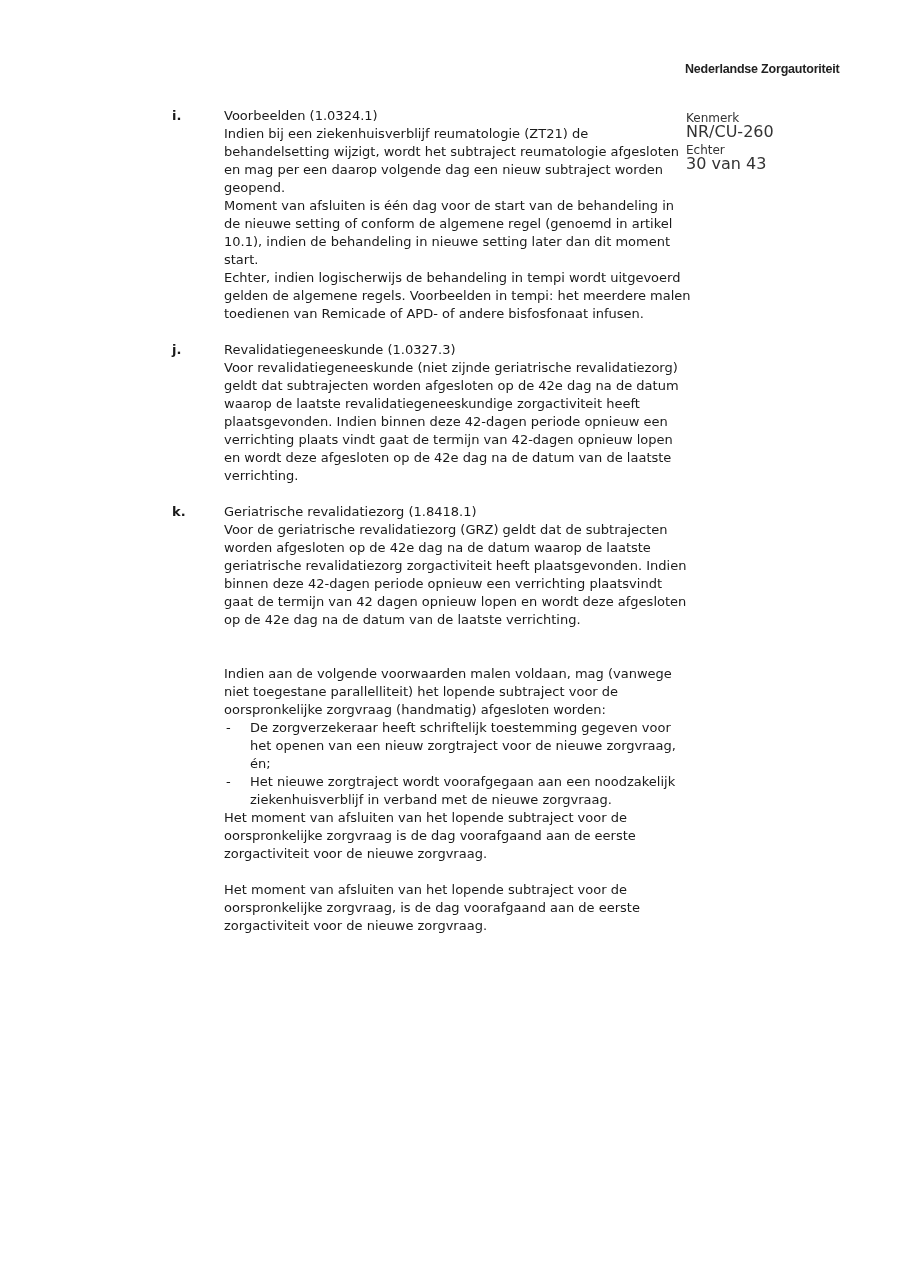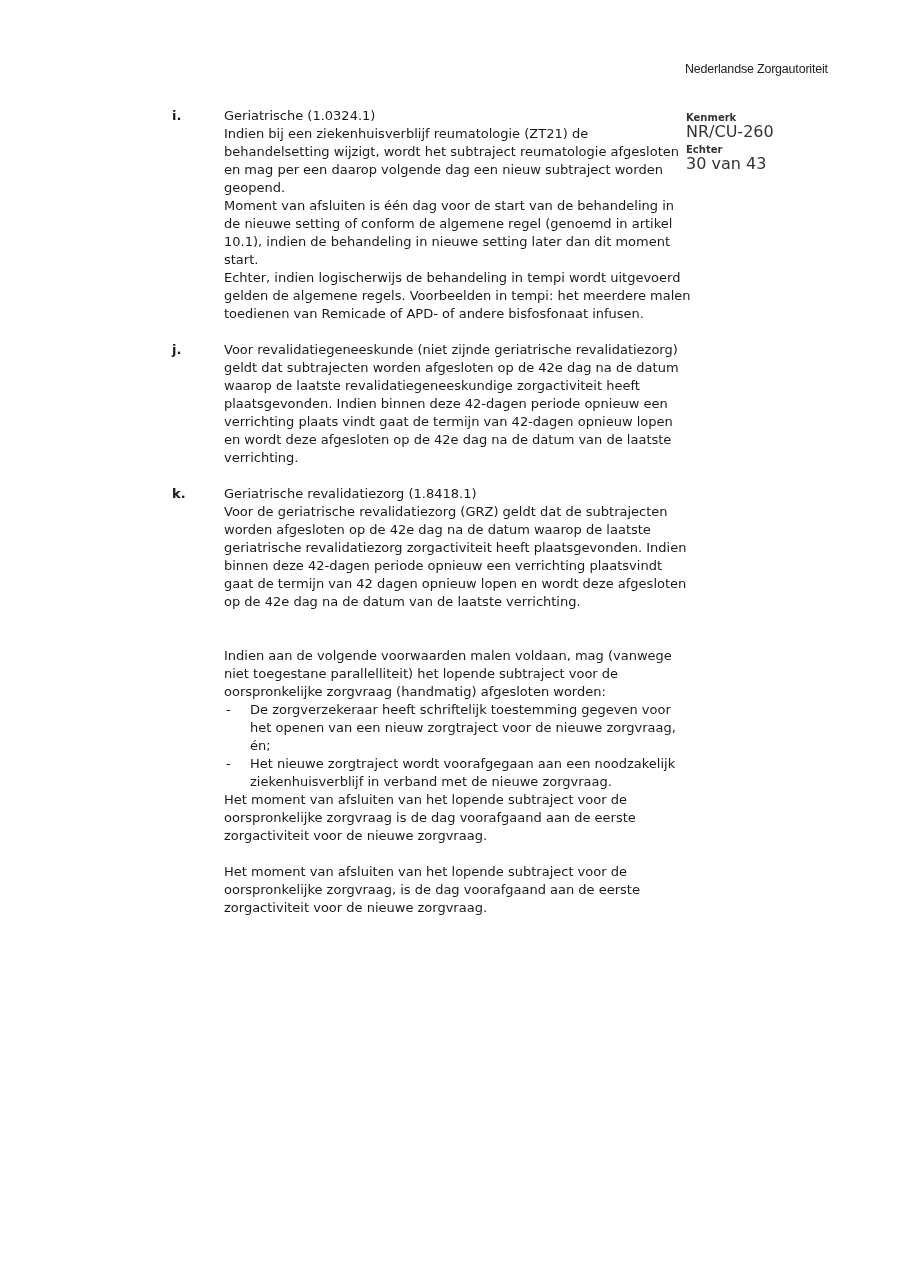--- a/index.html
+++ b/index.html
@@ -1,21 +1,21 @@
 <!DOCTYPE html>
 <html><head>
 <meta charset="utf-8">
 <style>
   html, body { margin: 0; padding: 0; background: #ffffff; }
   body { width: 900px; height: 1273px; position: relative; overflow: hidden;
          font-family: "DejaVu Sans", sans-serif; color: #1a1a1a; }
   .header-org { position: absolute; left: 685px; top: 62px; font-family: "Liberation Sans", sans-serif;
-         font-weight: normal; font-size: 12.5px; color: #222; letter-spacing: -0.2px; text-align: center; }
+         font-weight: bold; font-size: 12.5px; color: #222; letter-spacing: -0.2px; text-align: center; }
   .meta { position: absolute; left: 686px; top: 113px; font-size: 12px; line-height: 18px; }
-  .meta .lbl { font-size: 10px; font-weight: bold; line-height: 10px; color: #333; }
+  .meta .lbl { font-size: 12px; font-weight: normal; line-height: 10px; color: #333; }
   .meta .val { font-size: 16px; color: #333; margin-bottom: 4px; }
   .content { position: absolute; left: 172px; top: 107px; width: 520px; font-size: 13px; line-height: 18px; }
   .item { position: relative; padding-left: 52px; margin-bottom: 18px; }
   .item .marker { position: absolute; left: 0; top: 0; font-weight: bold; }
   .para { margin: 0; }
   .gap { height: 18px; }
   .bullets { margin: 0; padding: 0; list-style: none; }
   .bullets li { position: relative; padding-left: 26px; }
   .bullets li .dash { position: absolute; left: 2px; top: 0; }
 </style>
@@ -28,28 +28,29 @@
   <div class="lbl">Kenmerk</div>
   <div class="val">NR/CU-260</div>
   <div class="lbl">Echter</div>
   <div class="val">30 van 43</div>
 </div>
 
 <div class="content">
 
   <div class="item">
     <span class="marker">i.</span>
-    <div class="para">Geriatrische (1.0324.1)</div>
+    <div class="para">Voorbeelden (1.0324.1)</div>
     <div class="para">Indien bij een ziekenhuisverblijf reumatologie (ZT21) de behandelsetting wijzigt, wordt het subtraject reumatologie afgesloten en mag per een daarop volgende dag een nieuw subtraject worden geopend.</div>
     <div class="para">Moment van afsluiten is één dag voor de start van de behandeling in de nieuwe setting of conform de algemene regel (genoemd in artikel 10.1), indien de behandeling in nieuwe setting later dan dit moment start.</div>
     <div class="para">Echter, indien logischerwijs de behandeling in tempi wordt uitgevoerd gelden de algemene regels. Voorbeelden in tempi: het meerdere malen toedienen van Remicade of APD- of andere bisfosfonaat infusen.</div>
   </div>
 
   <div class="item">
     <span class="marker">j.</span>
+    <div class="para">Revalidatiegeneeskunde (1.0327.3)</div>
     <div class="para">Voor revalidatiegeneeskunde (niet zijnde geriatrische revalidatiezorg) geldt dat subtrajecten worden afgesloten op de 42e dag na de datum waarop de laatste revalidatiegeneeskundige zorgactiviteit heeft plaatsgevonden.  Indien binnen deze 42-dagen periode opnieuw een verrichting plaats vindt gaat de termijn van 42-dagen opnieuw lopen en wordt deze afgesloten op de 42e dag na de datum van de laatste verrichting.</div>
   </div>
 
   <div class="item">
     <span class="marker">k.</span>
     <div class="para">Geriatrische revalidatiezorg (1.8418.1)</div>
     <div class="para">Voor de geriatrische revalidatiezorg (GRZ) geldt dat de subtrajecten worden afgesloten op de 42e dag na de datum waarop de laatste geriatrische revalidatiezorg zorgactiviteit heeft plaatsgevonden. Indien binnen deze 42-dagen periode opnieuw een verrichting plaatsvindt gaat de termijn van 42 dagen opnieuw lopen en wordt deze afgesloten op de 42e dag na de datum van de laatste verrichting.</div>
     <div class="gap"></div>
     <div class="gap"></div>
     <div class="para">Indien aan de volgende voorwaarden malen voldaan, mag (vanwege niet toegestane parallelliteit) het lopende subtraject voor de oorspronkelijke zorgvraag (handmatig) afgesloten worden:</div>

